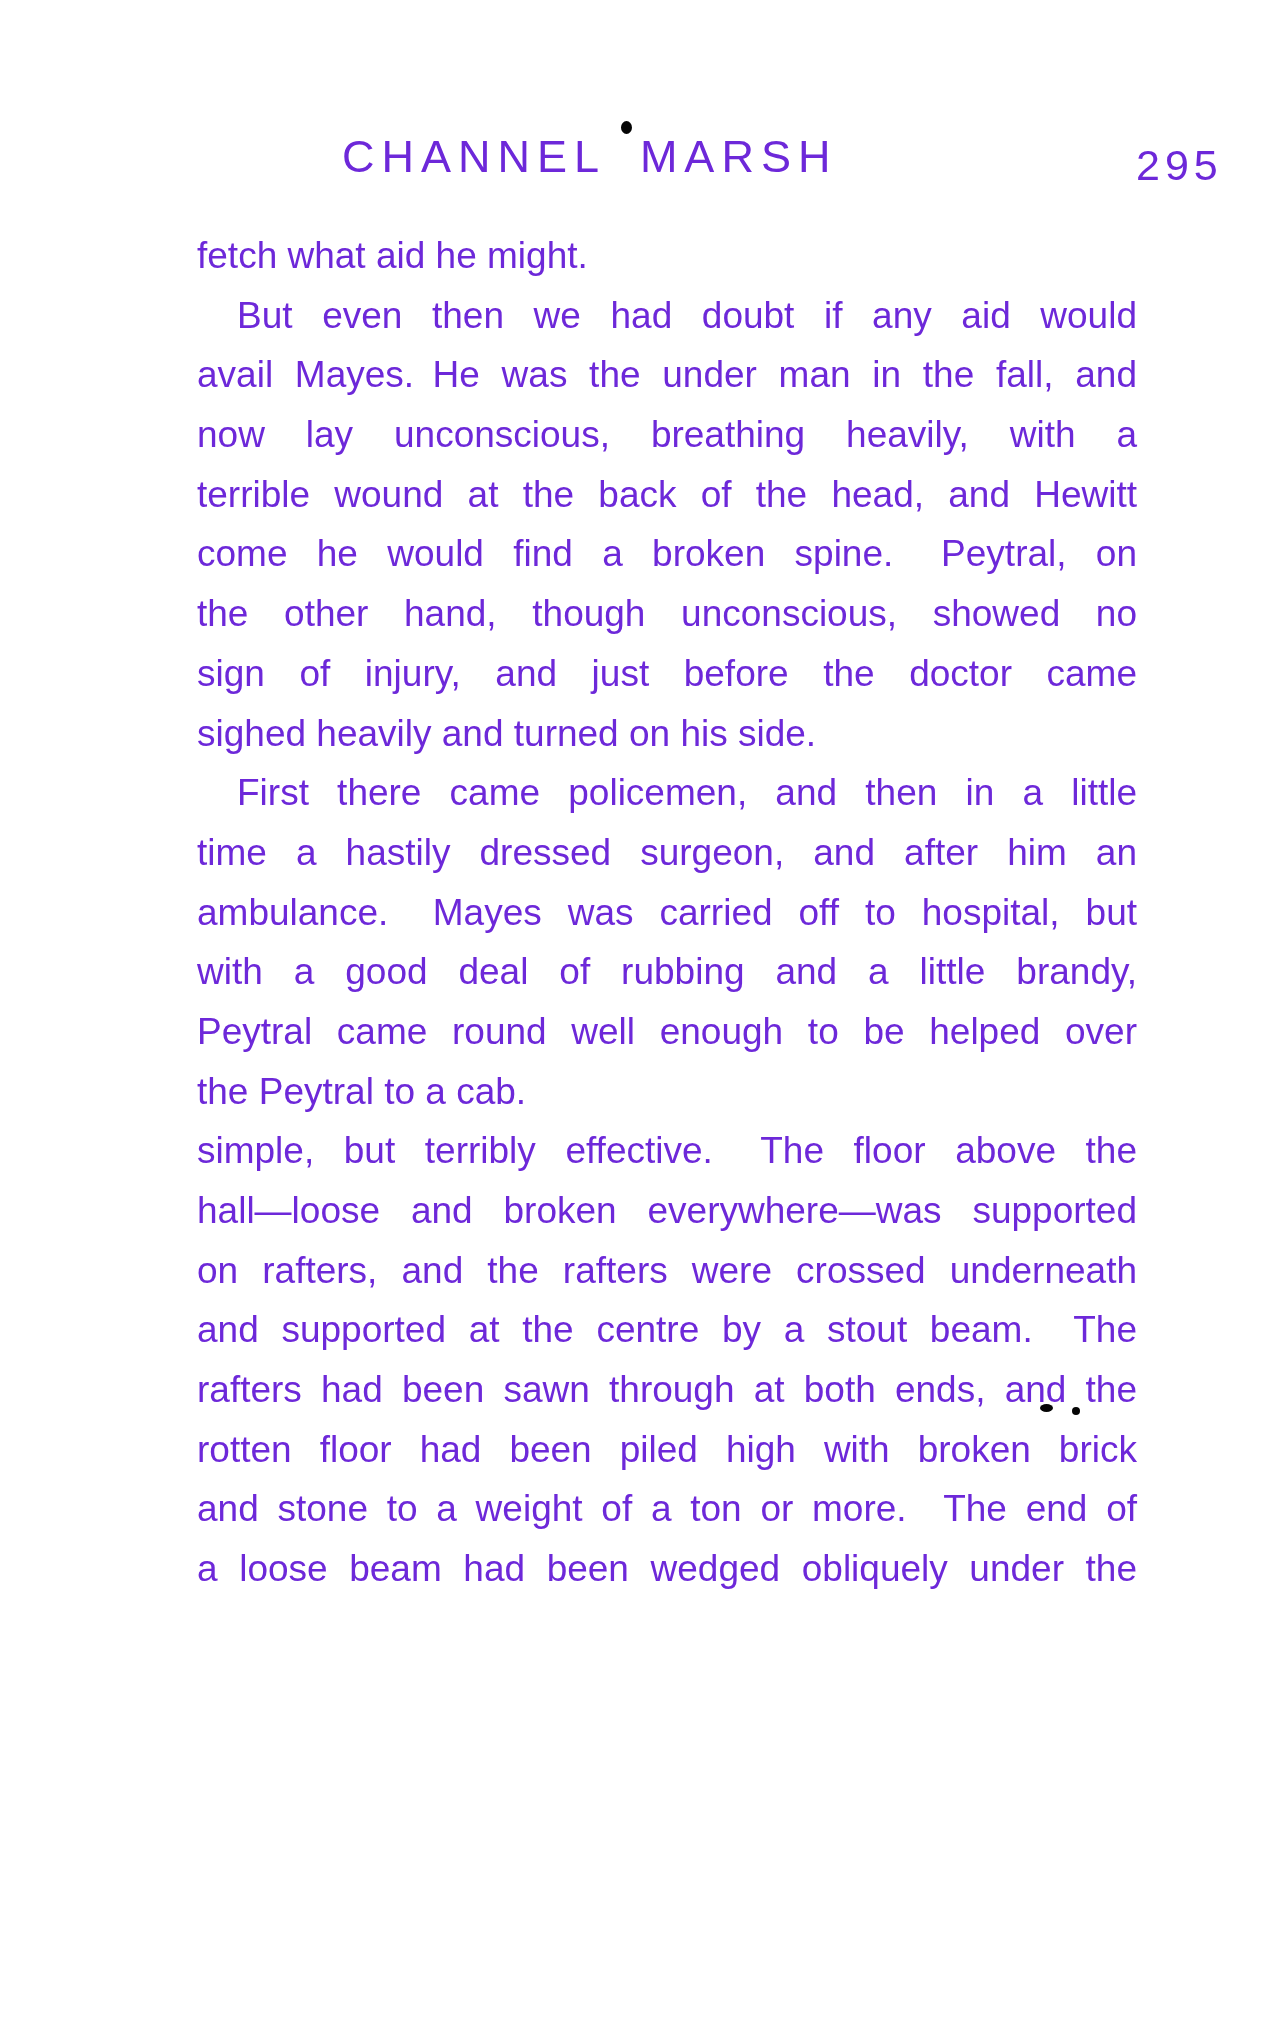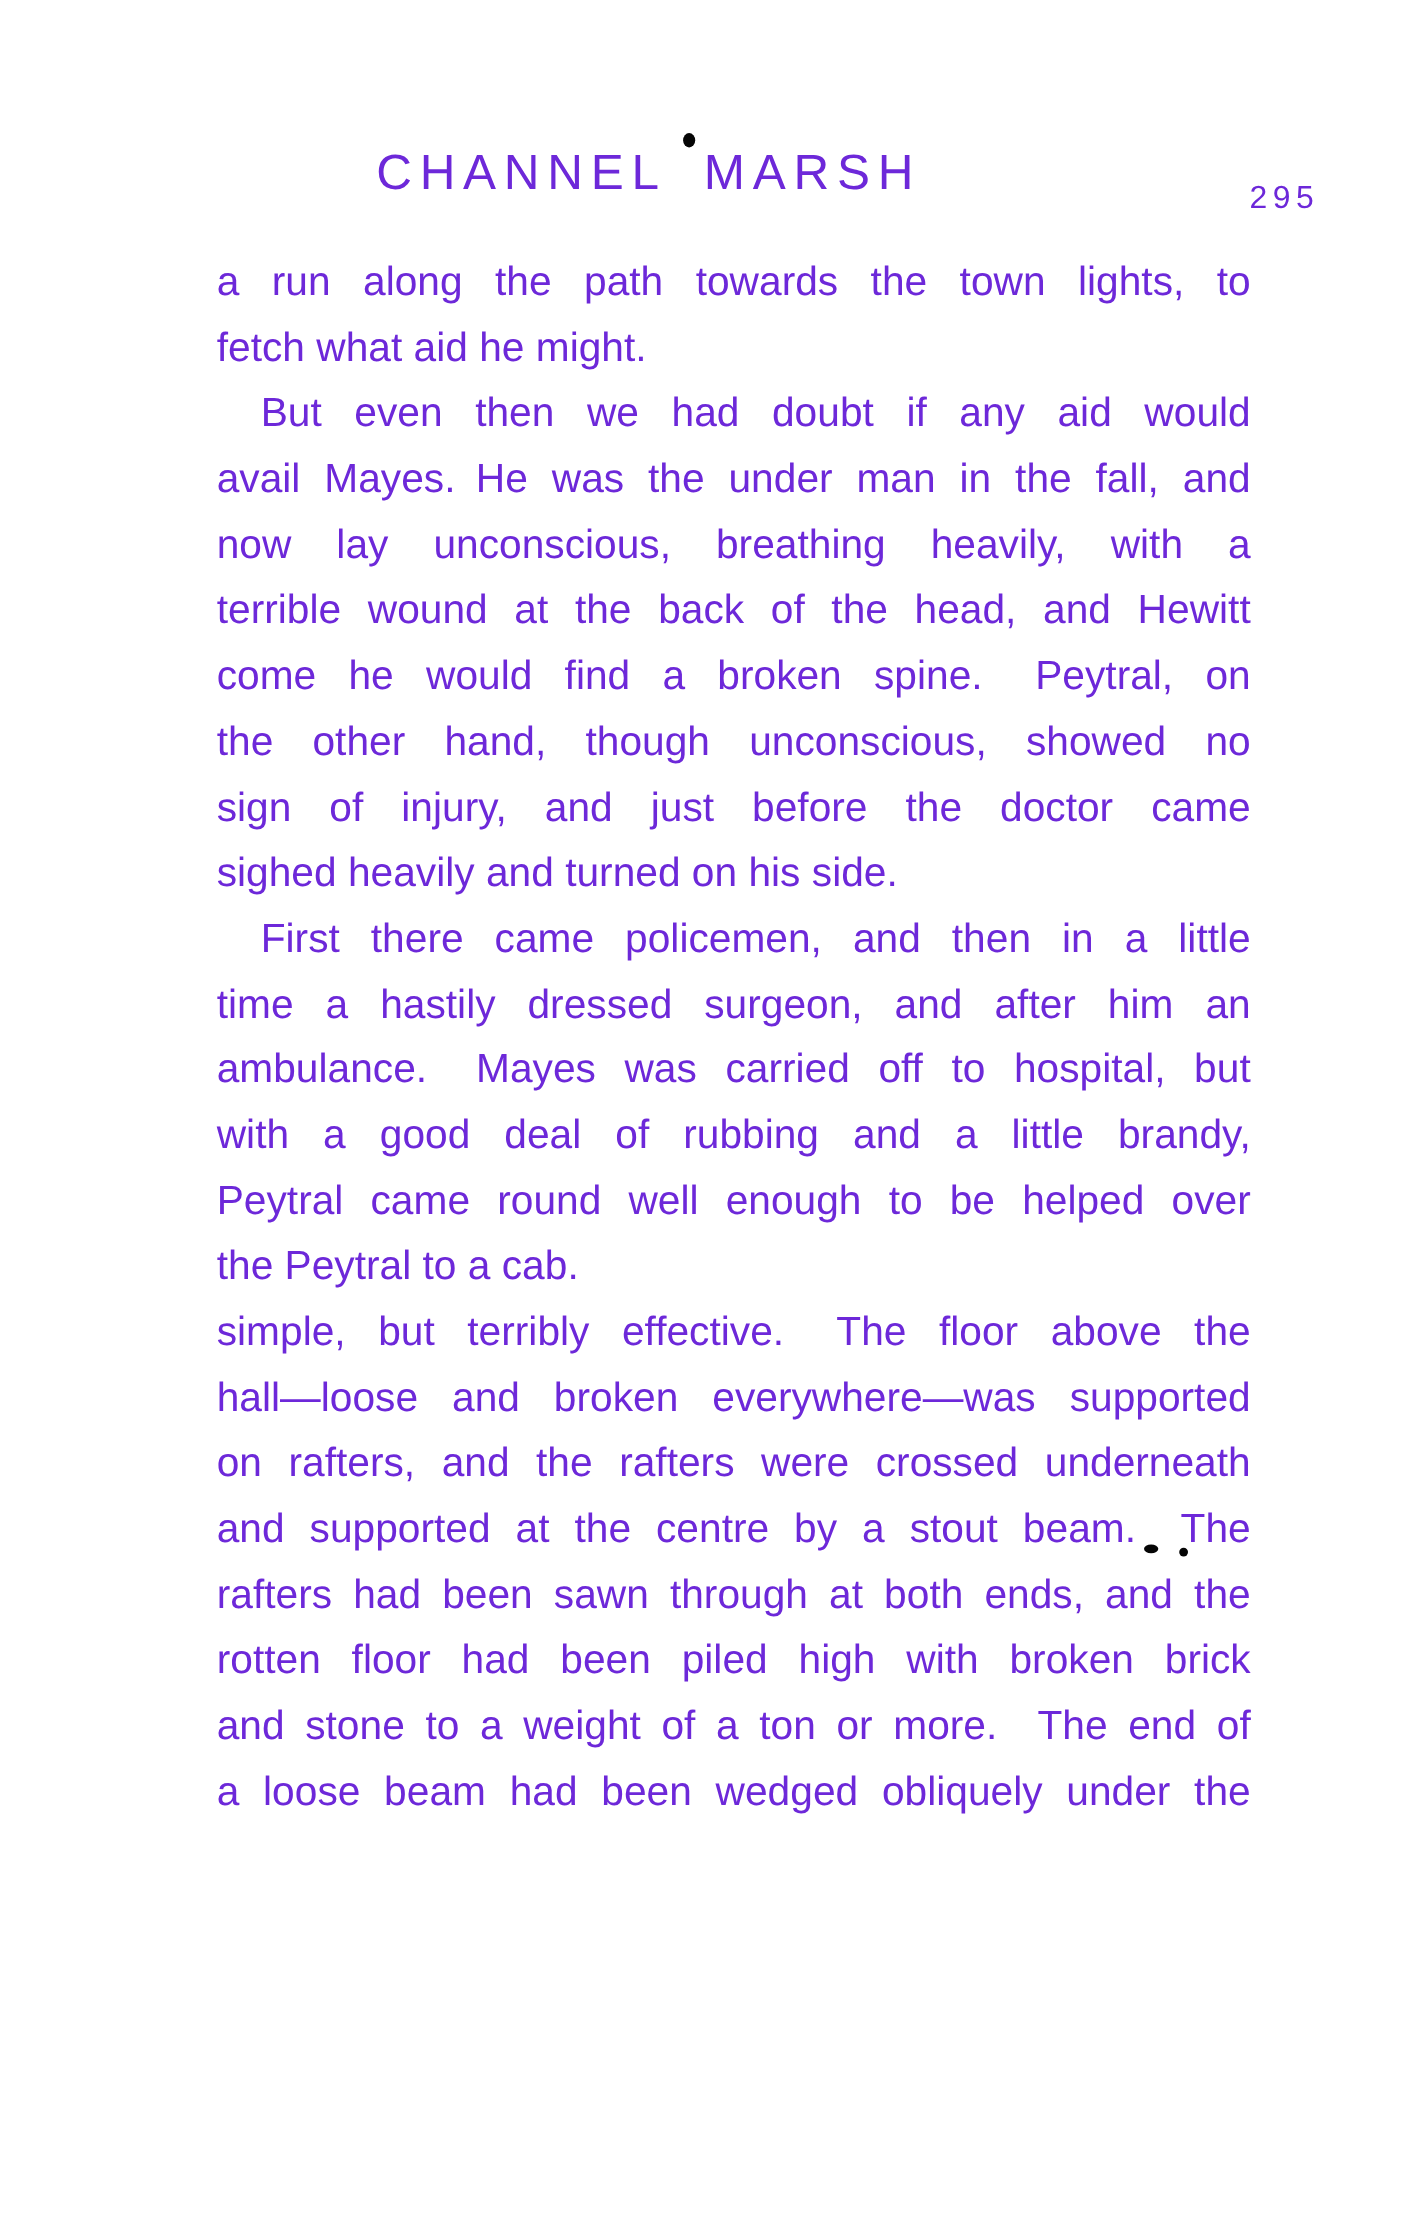--- a/index.html
+++ b/index.html
@@ -18,22 +18,22 @@
     top: 134px;
     font-size: 45px;
     line-height: 1;
     letter-spacing: 7px;
     word-spacing: 16px;
     white-space: nowrap;
   }
   .page-number {
     position: absolute;
     left: 1136px;
-    top: 166px;
-    font-size: 29px;
+    top: 144px;
+    font-size: 43px;
     line-height: 1;
     letter-spacing: 5px;
     white-space: nowrap;
   }
   .text-block {
     position: absolute;
     left: 197px;
     top: 226px;
     width: 940px;
   }
@@ -59,21 +59,20 @@
     border-radius: 50%;
   }
 </style>
 </head>
 <body>
 
 <div class="page">
   <div class="running-title">CHANNEL MARSH</div>
   <div class="page-number">295</div>
   <div class="text-block" id="text-block">
-      <div class="line">a run along the path towards the town lights, to</div>
       <div class="line para-end">fetch what aid he might.</div>
       <div class="line indent">But even then we had doubt if any aid would</div>
       <div class="line">avail Mayes. He was the under man in the fall, and</div>
       <div class="line">now lay unconscious, breathing heavily, with a</div>
       <div class="line">terrible wound at the back of the head, and Hewitt</div>
       <div class="line">come he would find a broken spine.  Peytral, on</div>
       <div class="line">the other hand, though unconscious, showed no</div>
       <div class="line">sign of injury, and just before the doctor came</div>
       <div class="line para-end">sighed heavily and turned on his side.</div>
       <div class="line indent">First there came policemen, and then in a little</div>

